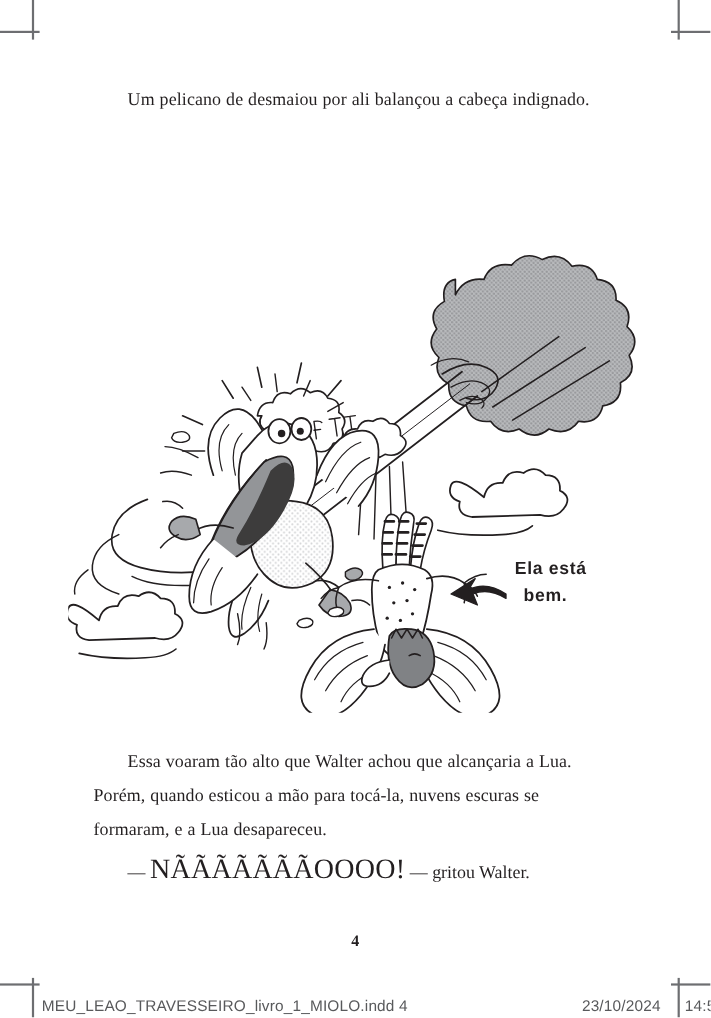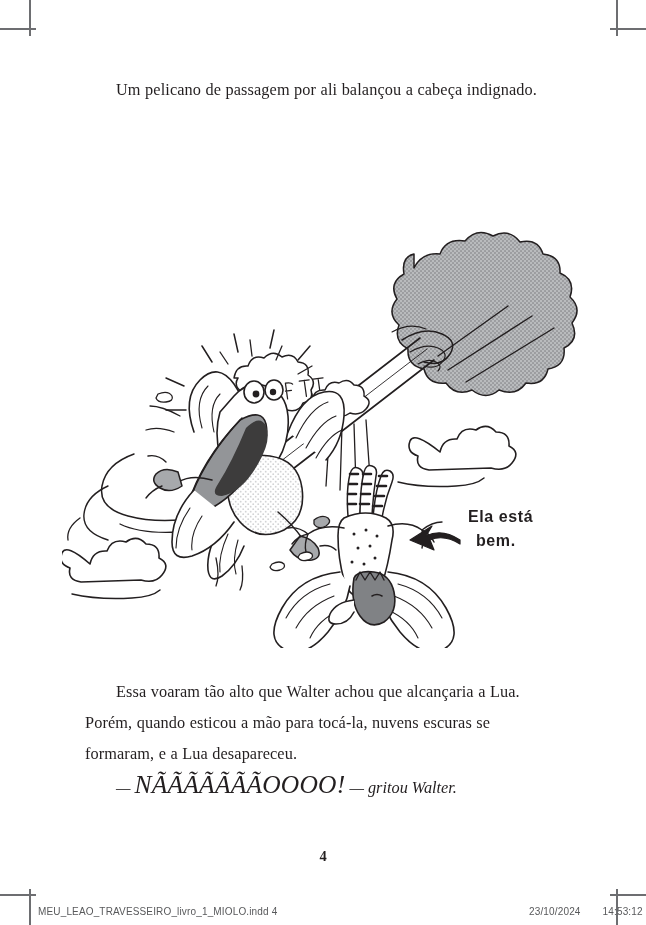--- a/index.html
+++ b/index.html
@@ -52,25 +52,24 @@
 
   .text-lower {
     position: absolute;
     left: 85px;
     top: 676px;
     width: 456px;
   }
 
   .shout-line {
     font-size: 16.3px;
-    line-height: 31px;
+    line-height: 42px;
     margin: 0;
     text-indent: 31px;
     white-space: nowrap;
-    font-style: italic;
   }
   .shout-big {
     font-size: 25.5px;
     letter-spacing: 0.2px;
   }
 
   
   .illustration {
     position: absolute;
     left: 62px;
@@ -91,21 +90,21 @@
     font-size: 14.5px;
     font-weight: bold;
     font-family: "Liberation Serif", "DejaVu Serif", serif;
   }
 
   
   .slug {
     position: absolute;
     top: 906px;
     font-family: "Liberation Sans", "DejaVu Sans", sans-serif;
-    font-size: 10px;
+    font-size: 14px;
     color: #58595b;
     letter-spacing: 0.15px;
     white-space: nowrap;
   }
   .slug-left  { left: 38px; }
   .slug-right { left: 529px; }
   .slug-right .slug-time { margin-left: 22px; }
 </style>
 </head>
 <body>
@@ -113,21 +112,21 @@
 <div class="crop v crop-tl-v"></div>
 <div class="crop h crop-tl-h"></div>
 <div class="crop v crop-tr-v"></div>
 <div class="crop h crop-tr-h"></div>
 <div class="crop v crop-bl-v"></div>
 <div class="crop h crop-bl-h"></div>
 <div class="crop v crop-br-v"></div>
 <div class="crop h crop-br-h"></div>
 
 <div class="page-body">
-  <p class="para indent">Um pelicano de passagem por ali balançou a cabeça indignado.</p>
+  <p class="para indent">Um pelicano de desmaiou por ali balançou a cabeça indignado.</p>
 </div>
 
 <div class="illustration">
 <svg viewBox="0 0 520 420" width="520" height="420" xmlns="http://www.w3.org/2000/svg">
   <defs>
     <pattern id="halftone" width="4" height="4" patternUnits="userSpaceOnUse">
       <rect width="4" height="4" fill="#b9bbbd"></rect>
       <circle cx="1" cy="1" r="1.05" fill="#98999c"></circle>
       <circle cx="3" cy="3" r="1.05" fill="#98999c"></circle>
     </pattern>

